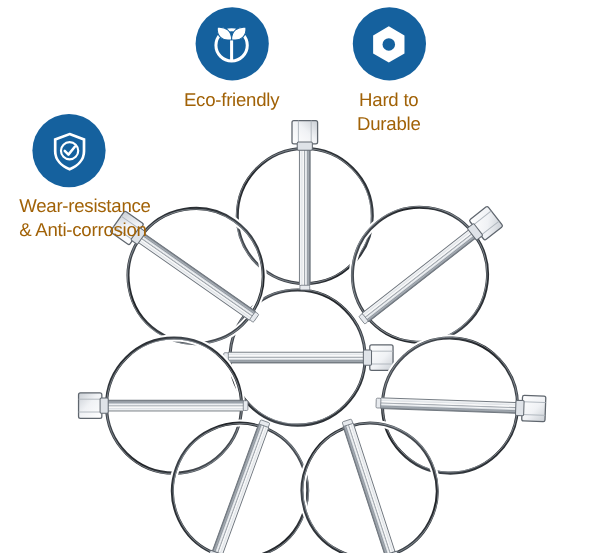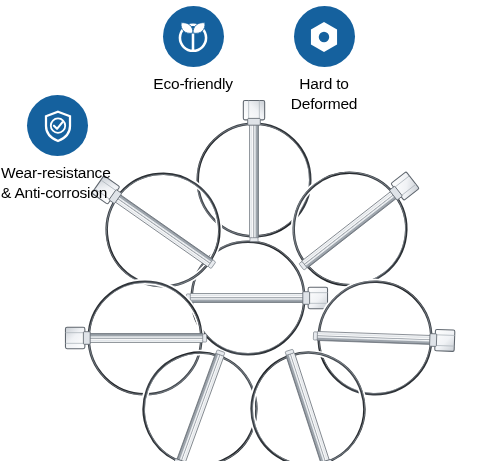--- a/index.html
+++ b/index.html
@@ -29,36 +29,36 @@
     border-radius: 50%;
     display: flex;
     align-items: center;
     justify-content: center;
     box-sizing: border-box;
   }
   .feature-label {
     margin-top: 7px;
     font-size: 15.5px;
     line-height: 1.28;
-    color: #000000;
+    color: #a16207;
     white-space: pre-line;
     text-align: center;
     letter-spacing: -0.2px;
   }
 
   
   #feat-eco      { left: 128px; top: 6px;   width: 130px; }
   #feat-eco .badge-circle { width: 61px; height: 61px; }
 
   #feat-hard     { left: 269px; top: 6px;   width: 110px; }
   #feat-hard .badge-circle { width: 61px; height: 61px; }
 
   #feat-wear     { left: 0px;   top: 95px;  width: 130px; align-items: flex-start; }
   #feat-wear .badge-circle { width: 61px; height: 61px; margin-left: 27px; }
-  #feat-wear .feature-label { text-align: left; padding-left: 1px; }
+  #feat-wear .feature-label { text-align: left; padding-left: 16px; }
 
   #feat-durable  { left: 423px; top: 95px;  width: 77px; }
   #feat-durable .badge-circle { width: 61px; height: 61px; }
 
   
   #product {
     position: absolute;
     left: 0;
     top: 0;
     width: 500px;
@@ -162,21 +162,21 @@
   </div>
 
   <div class="feature" id="feat-hard">
     <div class="badge-circle" style="background:#15619e;">
       <svg width="38" height="38" viewBox="0 0 48 48">
         <polygon points="24,5 40.5,14.5 40.5,33.5 24,43 7.5,33.5 7.5,14.5" fill="#ffffff"></polygon>
         <circle cx="24" cy="24" r="6.6" fill="#15619e"></circle>
       </svg>
     </div>
     <div class="feature-label">Hard to
-Deformed</div>
+Durable</div>
   </div>
 
   <div class="feature" id="feat-wear">
     <div class="badge-circle" style="background:#15619e;">
       <svg width="36" height="36" viewBox="0 0 48 48">
         <path d="M24 5 L40 11 L40 24 C40 33.5 33 40.5 24 44 C15 40.5 8 33.5 8 24 L8 11 Z" fill="none" stroke="#ffffff" stroke-width="3"></path>
         <circle cx="24" cy="23.5" r="9.6" fill="none" stroke="#ffffff" stroke-width="2.4"></circle>
         <path d="M18.6 23.6 L22.7 27.8 L30 18.8" fill="none" stroke="#ffffff" stroke-width="2.8" stroke-linecap="round" stroke-linejoin="round"></path>
       </svg>
     </div>

